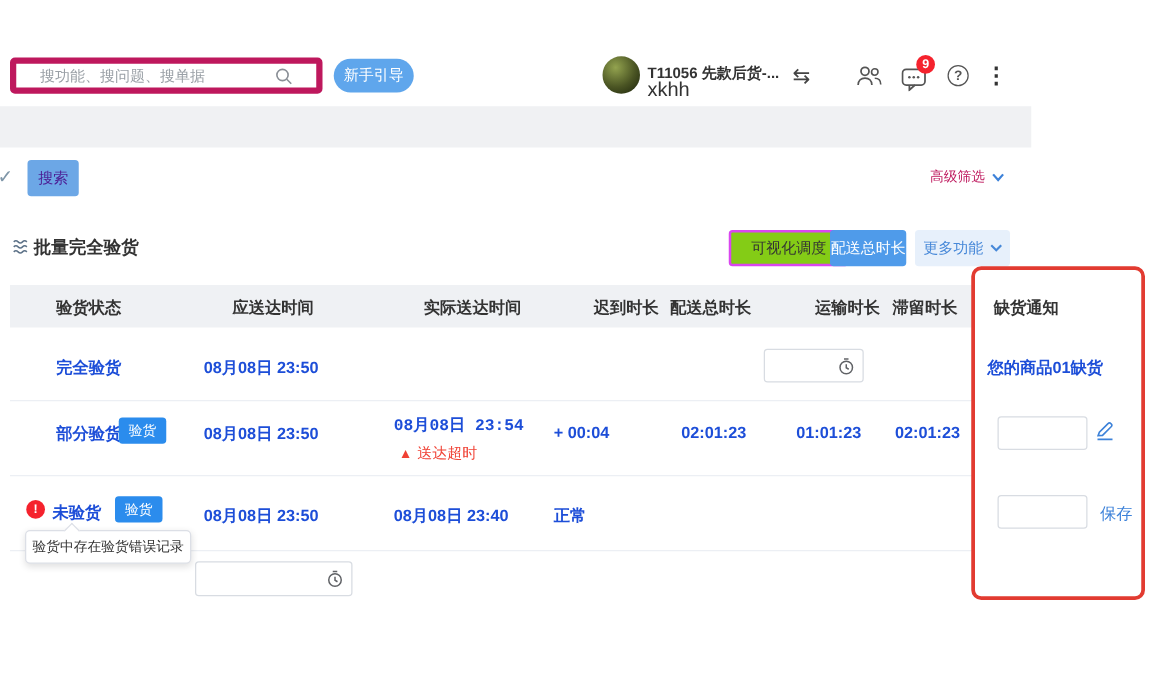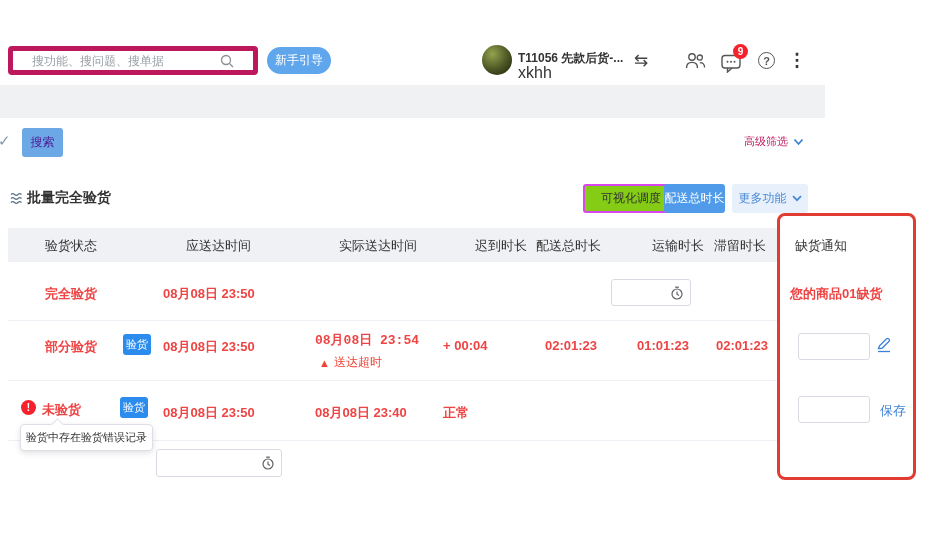--- a/index.html
+++ b/index.html
@@ -73,28 +73,28 @@
     height:29px; border-radius:3px; font-size:12px; cursor:pointer;
     display:flex; align-items:center; justify-content:center; gap:5px;
     font-family:"Liberation Sans", sans-serif;
   }
   .visual-btn { left:583px; top:184px; width:96px; background:#84cc16; border:2px solid #d946ef; color:#333; }
   .smart-btn  { left:664px; top:184px; width:61px; background:#4f9bea; border:none; color:#fff; }
   .more-btn   { left:732px; top:184px; width:76px; background:#e7f0fb; border:none; color:#4788d8; }
 
   
   .thead-bg { left:8px; top:228px; width:771px; height:34px; background:#eff1f4; }
-  .th { top:237px; font-size:13px; font-weight:400; color:#333; }
-  .td { font-size:13px; font-weight:600; color:#ef4444; }
+  .th { top:237px; font-size:13px; font-weight:700; color:#333; }
+  .td { font-size:13px; font-weight:600; color:#1d4ed8; }
   .rowline { height:1px; background:#eceff4; left:8px; width:771px; }
 
   .badge-blue {
-    width:28px; height:21px; background:#2b8ced; border:none; border-radius:3px;
+    width:38px; height:21px; background:#2b8ced; border:none; border-radius:3px;
     color:#fff; font-size:11px; display:flex; align-items:center; justify-content:center;
-    cursor:pointer; font-family:"Liberation Sans", sans-serif;margin-left:28px;
+    cursor:pointer; font-family:"Liberation Sans", sans-serif;
   }
   .err-circle {
     left:21px; top:400px; width:15px; height:15px; background:#f5222d; border-radius:50%;
     color:#fff; font-size:10px; font-weight:700;
     display:flex; align-items:center; justify-content:center;
   }
   .warn { color:#f04134; font-size:12px; display:flex; align-items:center; gap:4px; }
   .warn .tri { font-size:11px; }
 
   .input-box {

